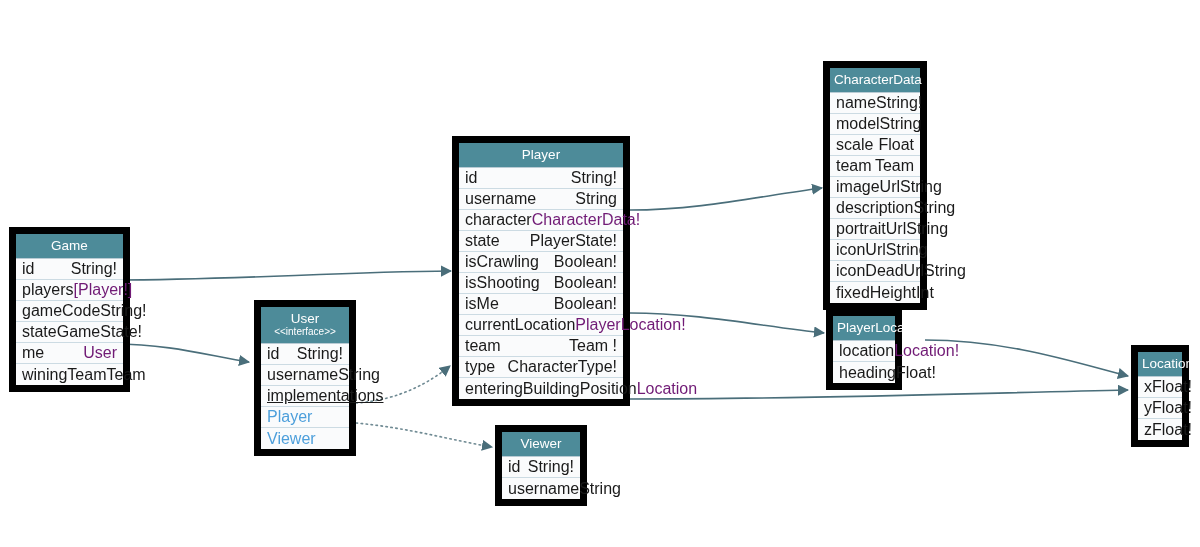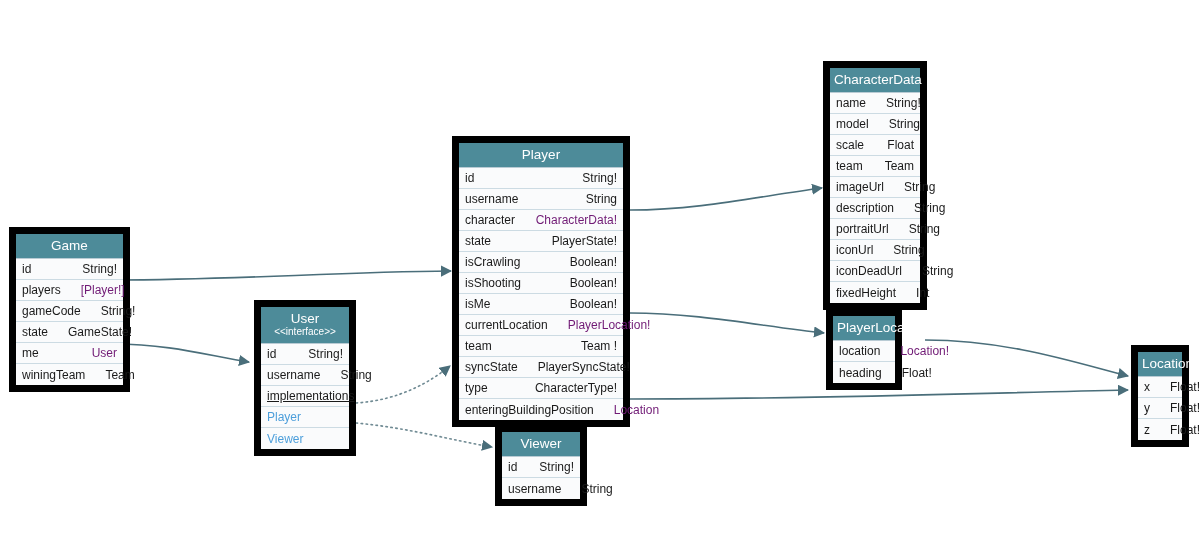--- a/index.html
+++ b/index.html
@@ -50,25 +50,24 @@
     line-height: 12px;
   }
   .row {
     display: flex;
     justify-content: space-between;
     align-items: center;
     box-sizing: border-box;
     border-bottom: 1px solid #ccdbe3;
     padding: 0 6px;
     height: 21px;
-    font-size: 12px;
+    font-size: 16px;
     color: #1a1a1a;
     white-space: nowrap;
     background: #fafbfc;
-    gap: 20px;
   }
   .row:last-child { border-bottom: none; }
   .row .fname { text-align: left; }
   .row .ftype { text-align: right; }
   .row.center {
     justify-content: center;
   }
   .row.center .fname { text-align: center; width: 100%; text-decoration: underline; }
   .link { color: #701a75; }
 
@@ -194,24 +193,20 @@
     </div>
     <div class="row">
       <span class="fname">currentLocation</span>
       <span class="ftype link">PlayerLocation!</span>
     </div>
     <div class="row">
       <span class="fname">team</span>
       <span class="ftype">Team !</span>
     </div>
     <div class="row">
-      <span class="fname">syncState</span>
-      <span class="ftype">PlayerSyncState!</span>
-    </div>
-    <div class="row">
       <span class="fname">type</span>
       <span class="ftype">CharacterType!</span>
     </div>
     <div class="row">
       <span class="fname">enteringBuildingPosition</span>
       <span class="ftype link">Location</span>
     </div>
   </div>
 
   <div class="entity" style="left:495px; top:425px; width:92px;">

